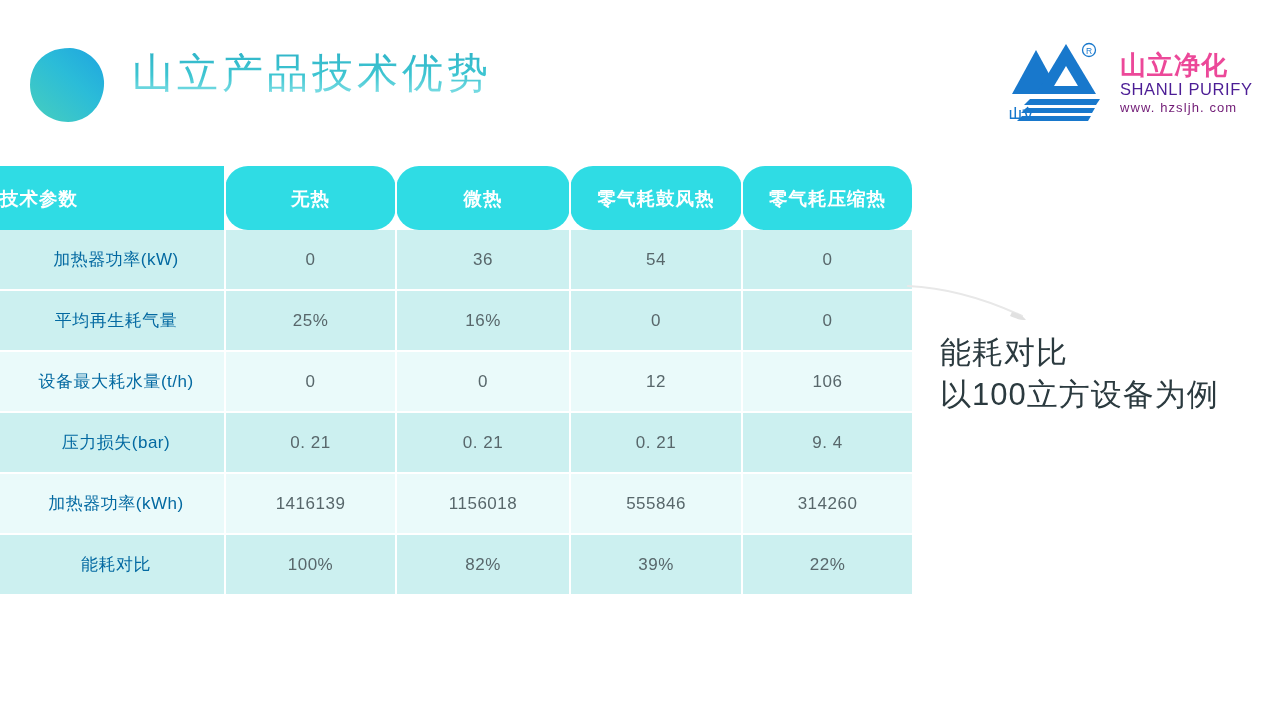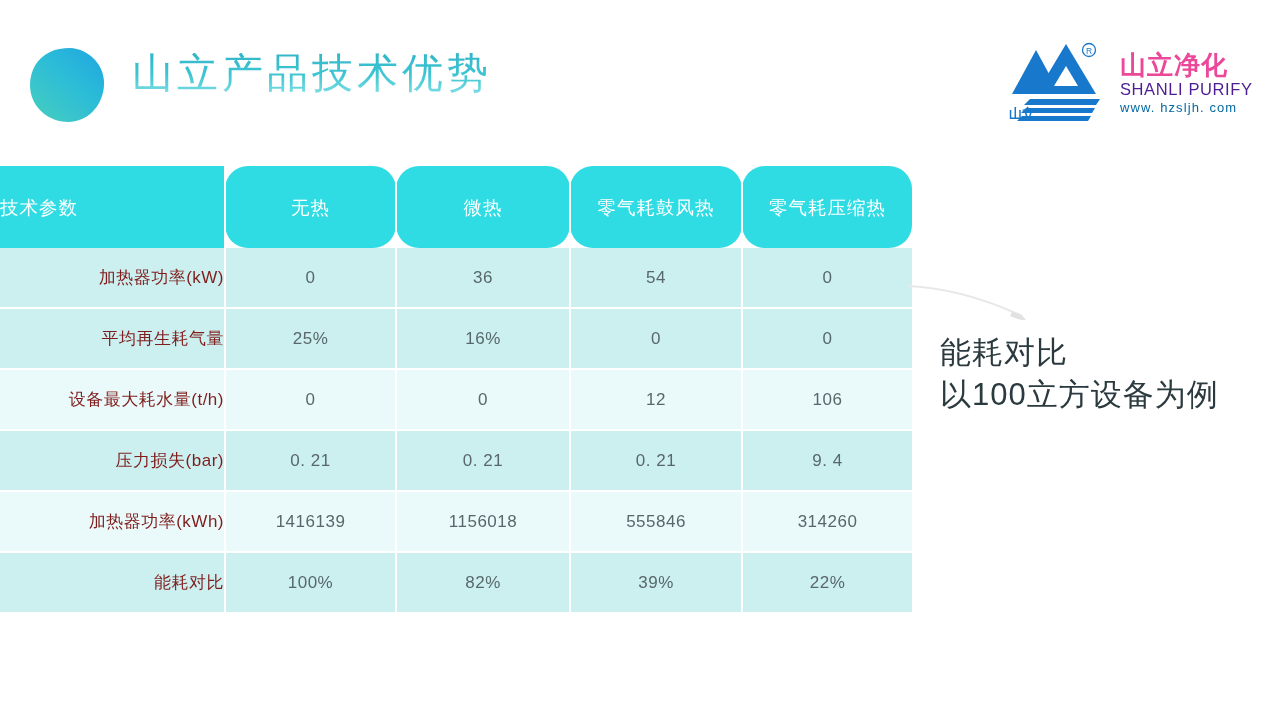--- a/index.html
+++ b/index.html
@@ -85,21 +85,21 @@
     font-weight: 400;
     color: #4c1d95;
     letter-spacing: 0.6px;
     line-height: 19px;
     white-space: nowrap;
   }
   .logo-url {
     font-family: "Liberation Sans", "DejaVu Sans", sans-serif;
     font-size: 13px;
     font-weight: 400;
-    color: #0369a1;
+    color: #701a75;
     letter-spacing: 1.1px;
     line-height: 17px;
     white-space: nowrap;
   }
 
   
   #spec-table {
     position: absolute;
     left: 0;
     top: 166px;
@@ -107,25 +107,25 @@
     border-collapse: collapse;
     table-layout: fixed;
   }
   #spec-table col.c-param { width: 225px; }
   #spec-table col.c-d1    { width: 171px; }
   #spec-table col.c-d2    { width: 174px; }
   #spec-table col.c-d3    { width: 172px; }
   #spec-table col.c-d4    { width: 170px; }
 
   #spec-table th {
-    height: 82px;
+    height: 64px;
     background: #2fdce4;
     color: #ffffff;
     font-size: 18.5px;
-    font-weight: normal;
+    font-weight: bold;
     letter-spacing: 1px;
     border-right: 2px solid #ffffff;
     padding: 0;
     vertical-align: middle;
   }
   #spec-table th:last-child { border-right: none; }
   #spec-table th.th-param {
     text-align: left;
     padding-left: 0px;
   }
@@ -139,23 +139,23 @@
     font-size: 17px;
     color: #58676b;
     letter-spacing: 0.5px;
     border-right: 2px solid #ffffff;
     border-bottom: 2px solid #ffffff;
     padding: 0;
     vertical-align: middle;
   }
   #spec-table td:last-child { border-right: none; }
   #spec-table td.td-param {
-    text-align: right;
+    text-align: center;
     padding-left: 8px;
-    color: #7f1d1d;
+    color: #0369a1;
   }
   #spec-table td.td-data {
     text-align: center;
   }
   #spec-table tr.row-a td { background: #ccf0f0; }
   #spec-table tr.row-b td { background: #eafafa; }
   #spec-table tr:last-child td { border-bottom: none; }
 
   
   #callout {

